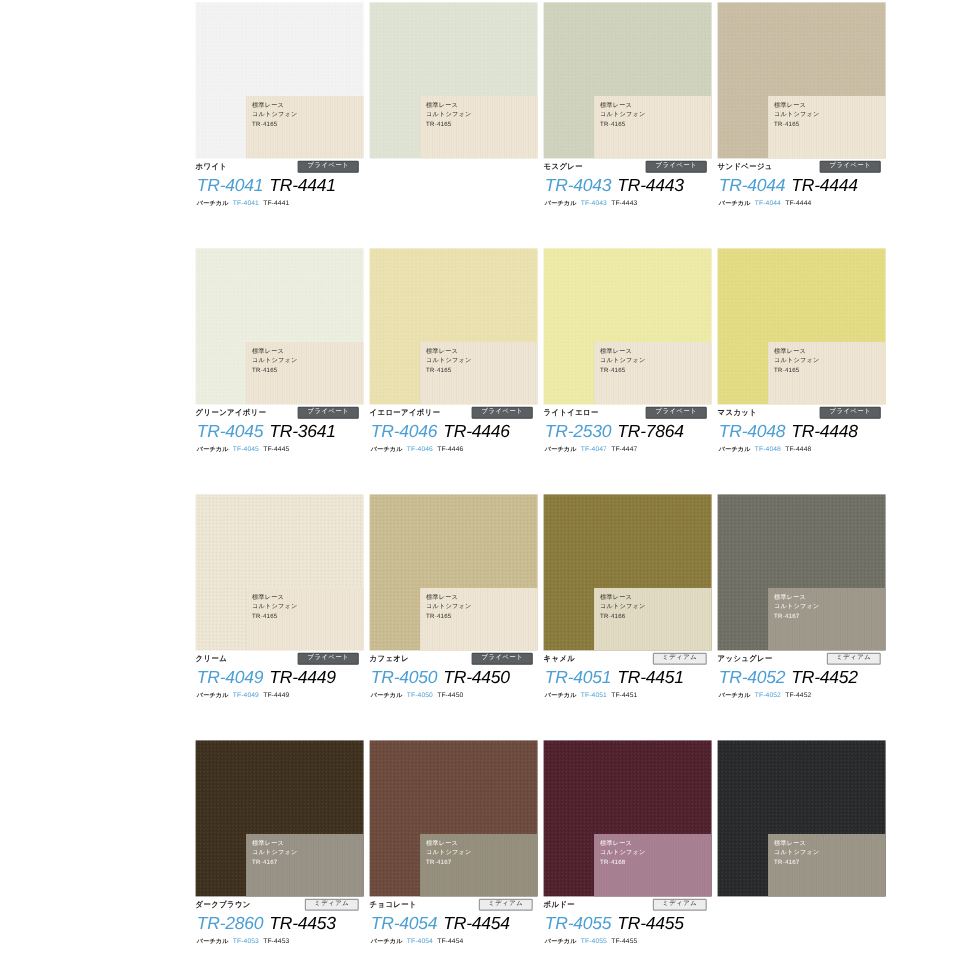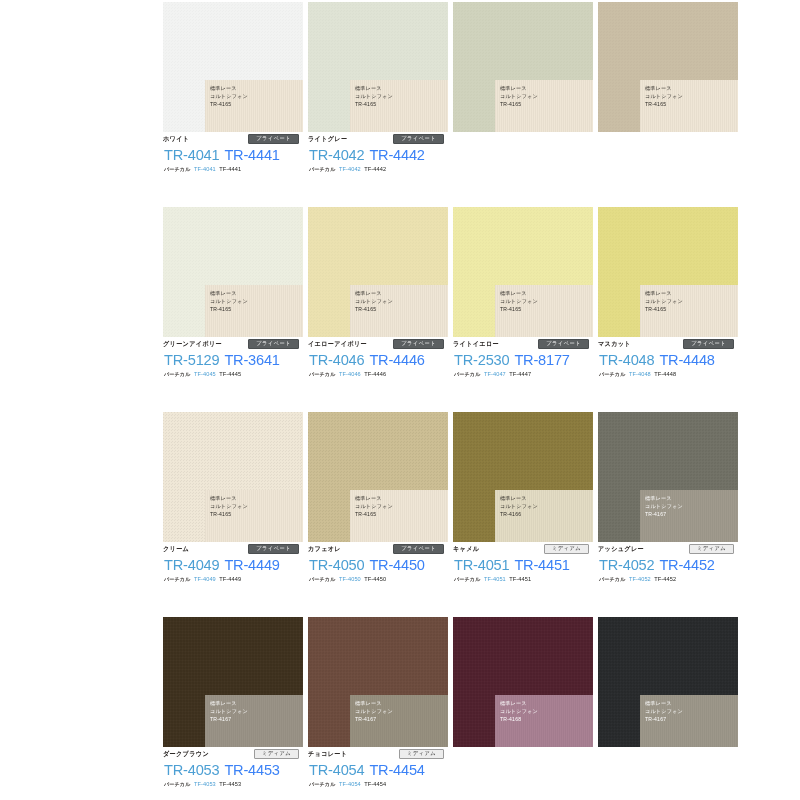--- a/index.html
+++ b/index.html
@@ -93,30 +93,31 @@
     white-space:nowrap;
     border-radius:1px;
   }
   .badge.dark{background:#5b5f61;color:#ffffff;border:1px solid #4a4e50;}
   .badge.light{background:#ededed;color:#2b2b2b;border:1px solid #9b9b9b;}
 
   .codes{
     display:flex;align-items:baseline;gap:5px;
     margin-top:2px;
     padding-left:1px;
+    font-style:italic;
   }
   .code-a{
     font-size:14.6px;
     color:#4c9fd4;
     letter-spacing:-.2px;
     white-space:nowrap;
   }
   .code-b{
     font-size:14.6px;
-    color:#3b82f6;
+    color:#000000;
     letter-spacing:-.2px;
     white-space:nowrap;
   }
 
   .subrow{
     display:flex;align-items:baseline;gap:3.5px;
     margin-top:2.5px;
     padding-left:1px;
   }
   .sublabel{
@@ -157,66 +158,81 @@
           </div>
         </div>
       </div>
       <div class="cell">
         <div class="swatch plain" style="background-color: rgb(223, 227, 212);"></div>
         <div class="lace" style="background-color: rgb(239, 230, 214);">
           <span class="l1">標準レース</span>
           <span class="l2">コルトシフォン</span>
           <span class="l3">TR-4165</span>
         </div>
-        <div class="cap">
-          <div class="caprow">
-            <span class="colorname">ライトグレー</span>
-            <span class="badge dark">プライベート</span>
-          </div>
-          <div class="codes">
-            <span class="code-a">TR-4042</span>
-            <span class="code-b">TR-4442</span>
-          </div>
-          <div class="subrow">
-            <span class="sublabel">バーチカル</span>
-            <span class="sub-a">TF-4042</span>
-            <span class="sub-b">TF-4442</span>
-          </div>
-        </div>
       </div>
       <div class="cell">
         <div class="swatch plain" style="background-color: rgb(207, 210, 188);"></div>
         <div class="lace" style="background-color: rgb(239, 230, 214);">
           <span class="l1">標準レース</span>
           <span class="l2">コルトシフォン</span>
           <span class="l3">TR-4165</span>
         </div>
+        <div class="cap">
+          <div class="caprow">
+            <span class="colorname">モスグレー</span>
+            <span class="badge dark">プライベート</span>
+          </div>
+          <div class="codes">
+            <span class="code-a">TR-4043</span>
+            <span class="code-b">TR-4443</span>
+          </div>
+          <div class="subrow">
+            <span class="sublabel">バーチカル</span>
+            <span class="sub-a">TF-4043</span>
+            <span class="sub-b">TF-4443</span>
+          </div>
+        </div>
       </div>
       <div class="cell">
         <div class="swatch plain" style="background-color: rgb(201, 189, 164);"></div>
         <div class="lace" style="background-color: rgb(239, 230, 214);">
           <span class="l1">標準レース</span>
           <span class="l2">コルトシフォン</span>
           <span class="l3">TR-4165</span>
         </div>
+        <div class="cap">
+          <div class="caprow">
+            <span class="colorname">サンドベージュ</span>
+            <span class="badge dark">プライベート</span>
+          </div>
+          <div class="codes">
+            <span class="code-a">TR-4044</span>
+            <span class="code-b">TR-4444</span>
+          </div>
+          <div class="subrow">
+            <span class="sublabel">バーチカル</span>
+            <span class="sub-a">TF-4044</span>
+            <span class="sub-b">TF-4444</span>
+          </div>
+        </div>
       </div>
       <div class="cell">
         <div class="swatch plain" style="background-color: rgb(236, 238, 224);"></div>
         <div class="lace" style="background-color: rgb(239, 230, 214);">
           <span class="l1">標準レース</span>
           <span class="l2">コルトシフォン</span>
           <span class="l3">TR-4165</span>
         </div>
         <div class="cap">
           <div class="caprow">
             <span class="colorname">グリーンアイボリー</span>
             <span class="badge dark">プライベート</span>
           </div>
           <div class="codes">
-            <span class="code-a">TR-5129</span>
+            <span class="code-a">TR-4045</span>
             <span class="code-b">TR-3641</span>
           </div>
           <div class="subrow">
             <span class="sublabel">バーチカル</span>
             <span class="sub-a">TF-4045</span>
             <span class="sub-b">TF-4445</span>
           </div>
         </div>
       </div>
       <div class="cell">
@@ -249,21 +265,21 @@
           <span class="l2">コルトシフォン</span>
           <span class="l3">TR-4165</span>
         </div>
         <div class="cap">
           <div class="caprow">
             <span class="colorname">ライトイエロー</span>
             <span class="badge dark">プライベート</span>
           </div>
           <div class="codes">
             <span class="code-a">TR-2530</span>
-            <span class="code-b">TR-8177</span>
+            <span class="code-b">TR-7864</span>
           </div>
           <div class="subrow">
             <span class="sublabel">バーチカル</span>
             <span class="sub-a">TF-4047</span>
             <span class="sub-b">TF-4447</span>
           </div>
         </div>
       </div>
       <div class="cell">
         <div class="swatch plain" style="background-color: rgb(227, 220, 132);"></div>
@@ -386,21 +402,21 @@
           <span class="l1">標準レース</span>
           <span class="l2">コルトシフォン</span>
           <span class="l3">TR-4167</span>
         </div>
         <div class="cap">
           <div class="caprow">
             <span class="colorname">ダークブラウン</span>
             <span class="badge light">ミディアム</span>
           </div>
           <div class="codes">
-            <span class="code-a">TR-4053</span>
+            <span class="code-a">TR-2860</span>
             <span class="code-b">TR-4453</span>
           </div>
           <div class="subrow">
             <span class="sublabel">バーチカル</span>
             <span class="sub-a">TF-4053</span>
             <span class="sub-b">TF-4453</span>
           </div>
         </div>
       </div>
       <div class="cell">
@@ -426,20 +442,35 @@
           </div>
         </div>
       </div>
       <div class="cell">
         <div class="swatch" style="background-color: rgb(79, 31, 44);"></div>
         <div class="lace dark" style="background-color: rgb(169, 129, 147);">
           <span class="l1">標準レース</span>
           <span class="l2">コルトシフォン</span>
           <span class="l3">TR-4168</span>
         </div>
+        <div class="cap">
+          <div class="caprow">
+            <span class="colorname">ボルドー</span>
+            <span class="badge light">ミディアム</span>
+          </div>
+          <div class="codes">
+            <span class="code-a">TR-4055</span>
+            <span class="code-b">TR-4455</span>
+          </div>
+          <div class="subrow">
+            <span class="sublabel">バーチカル</span>
+            <span class="sub-a">TF-4055</span>
+            <span class="sub-b">TF-4455</span>
+          </div>
+        </div>
       </div>
       <div class="cell">
         <div class="swatch" style="background-color: rgb(38, 40, 42);"></div>
         <div class="lace dark" style="background-color: rgb(157, 151, 138);">
           <span class="l1">標準レース</span>
           <span class="l2">コルトシフォン</span>
           <span class="l3">TR-4167</span>
         </div>
       </div>
     </div>

